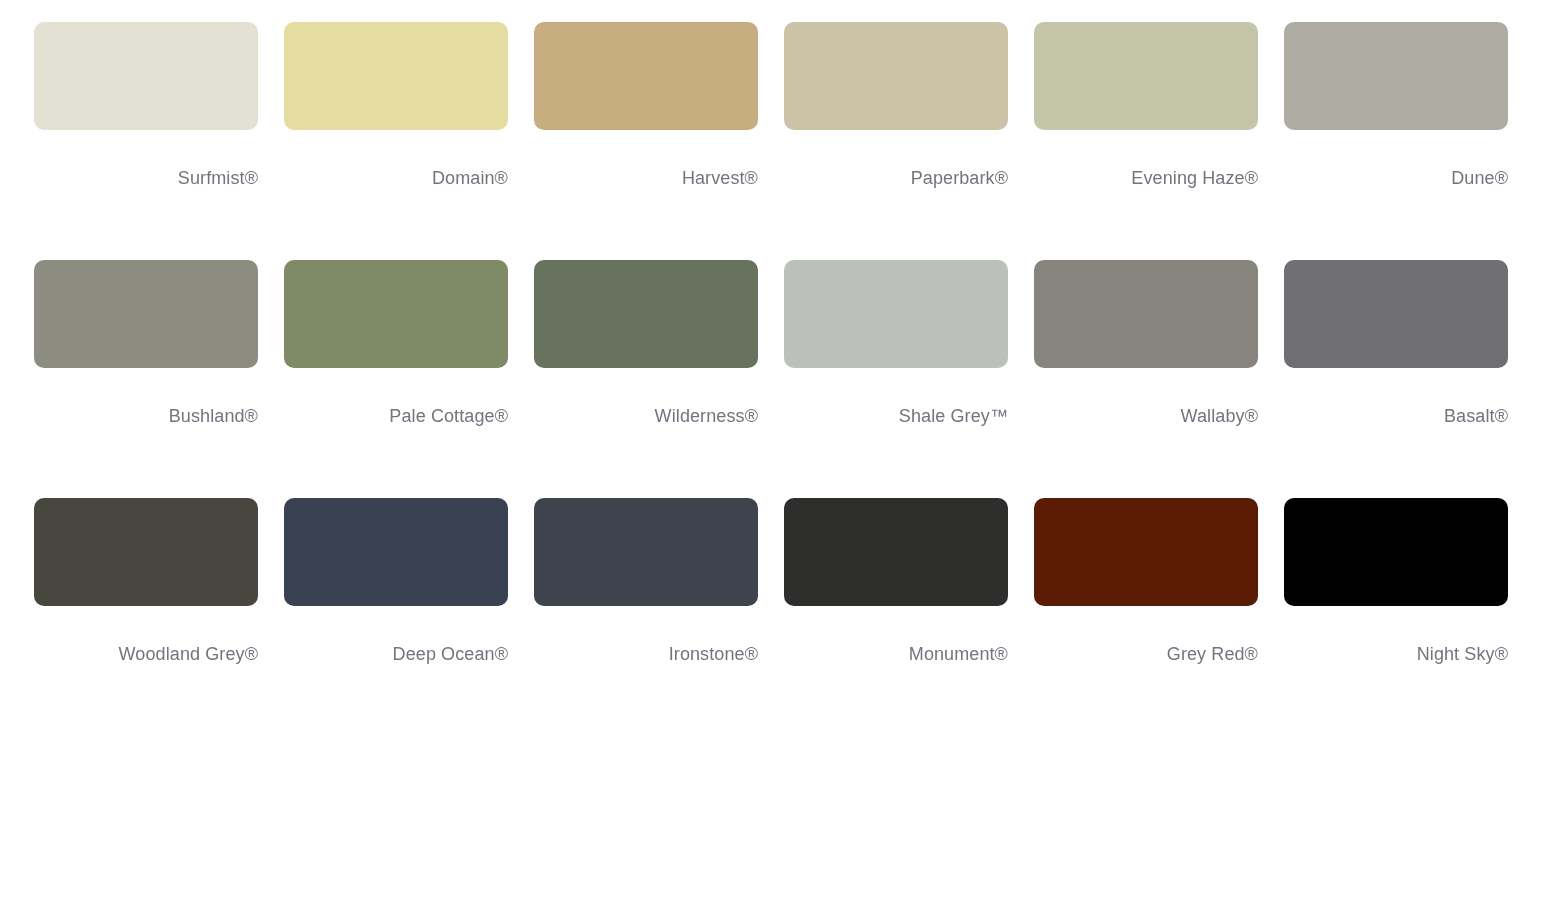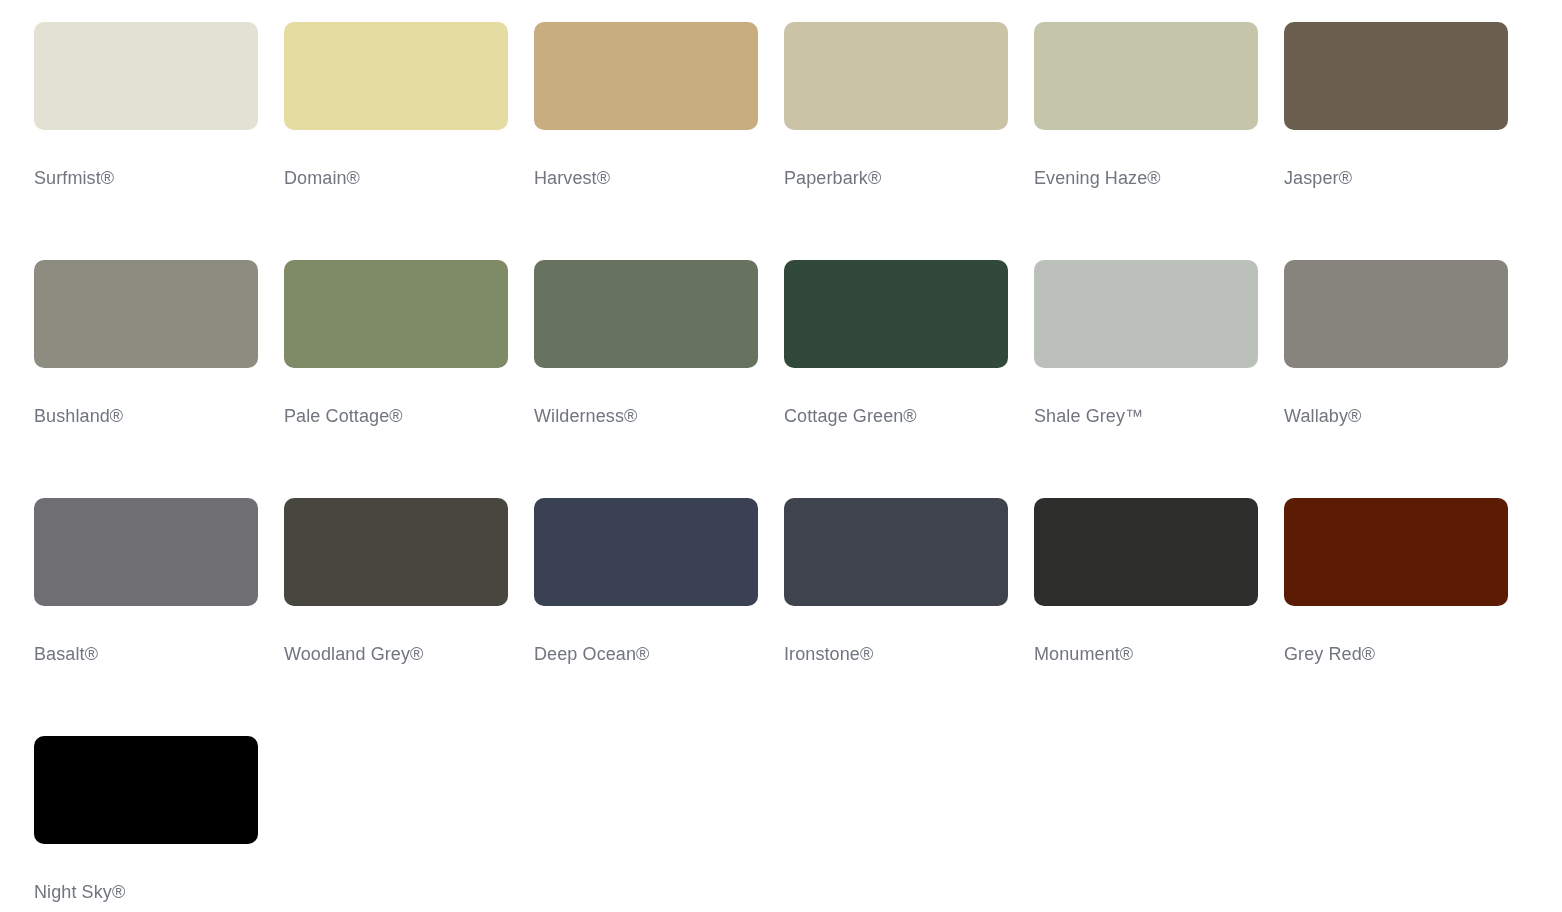--- a/index.html
+++ b/index.html
@@ -26,21 +26,21 @@
     row-gap: 0px;
     grid-auto-rows: 238px;
     justify-content: start;
     align-content: start;
   }
 
   .swatch-card {
     width: 224px;
     display: flex;
     flex-direction: column;
-    align-items: flex-start;
+    align-items: flex-end;
     cursor: pointer;
   }
 
   .swatch-chip {
     width: 224px;
     height: 108px;
     border-radius: 10px;
     flex: none;
   }
 
@@ -72,38 +72,34 @@
     </div>
     <div class="swatch-card">
       <div class="swatch-chip" style="background-color: rgb(202, 195, 166);"></div>
       <div class="swatch-label">Paperbark®</div>
     </div>
     <div class="swatch-card">
       <div class="swatch-chip" style="background-color: rgb(197, 198, 169);"></div>
       <div class="swatch-label">Evening Haze®</div>
     </div>
     <div class="swatch-card">
-      <div class="swatch-chip" style="background-color: rgb(106, 95, 79);"></div>
-      <div class="swatch-label">Jasper®</div>
+      <div class="swatch-chip" style="background-color: rgb(174, 172, 162);"></div>
+      <div class="swatch-label">Dune®</div>
     </div>
     <div class="swatch-card">
       <div class="swatch-chip" style="background-color: rgb(140, 140, 129);"></div>
       <div class="swatch-label">Bushland®</div>
     </div>
     <div class="swatch-card">
       <div class="swatch-chip" style="background-color: rgb(127, 138, 103);"></div>
       <div class="swatch-label">Pale Cottage®</div>
     </div>
     <div class="swatch-card">
       <div class="swatch-chip" style="background-color: rgb(104, 115, 95);"></div>
       <div class="swatch-label">Wilderness®</div>
-    </div>
-    <div class="swatch-card">
-      <div class="swatch-chip" style="background-color: rgb(49, 73, 58);"></div>
-      <div class="swatch-label">Cottage Green®</div>
     </div>
     <div class="swatch-card">
       <div class="swatch-chip" style="background-color: rgb(188, 192, 187);"></div>
       <div class="swatch-label">Shale Grey™</div>
     </div>
     <div class="swatch-card">
       <div class="swatch-chip" style="background-color: rgb(135, 131, 125);"></div>
       <div class="swatch-label">Wallaby®</div>
     </div>
     <div class="swatch-card">

